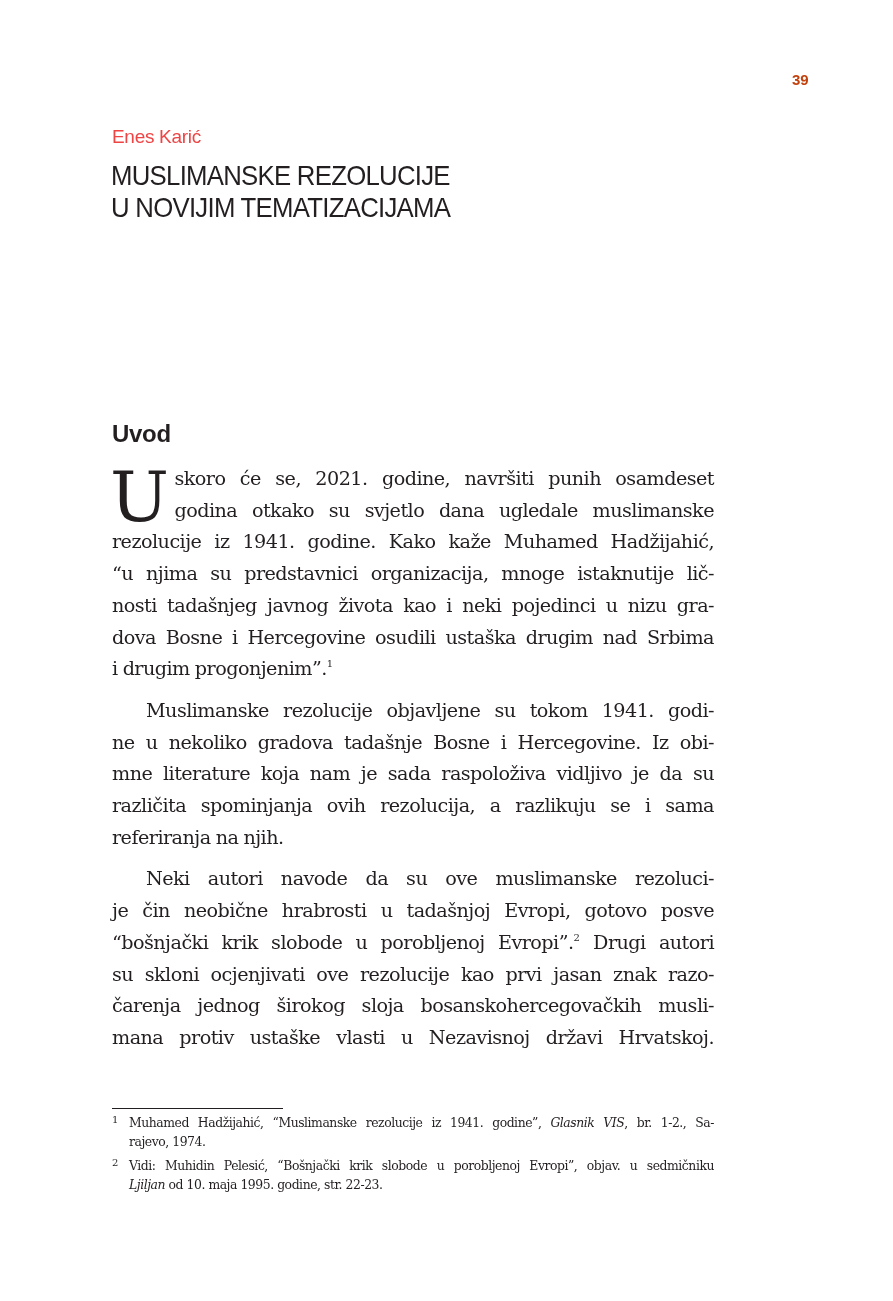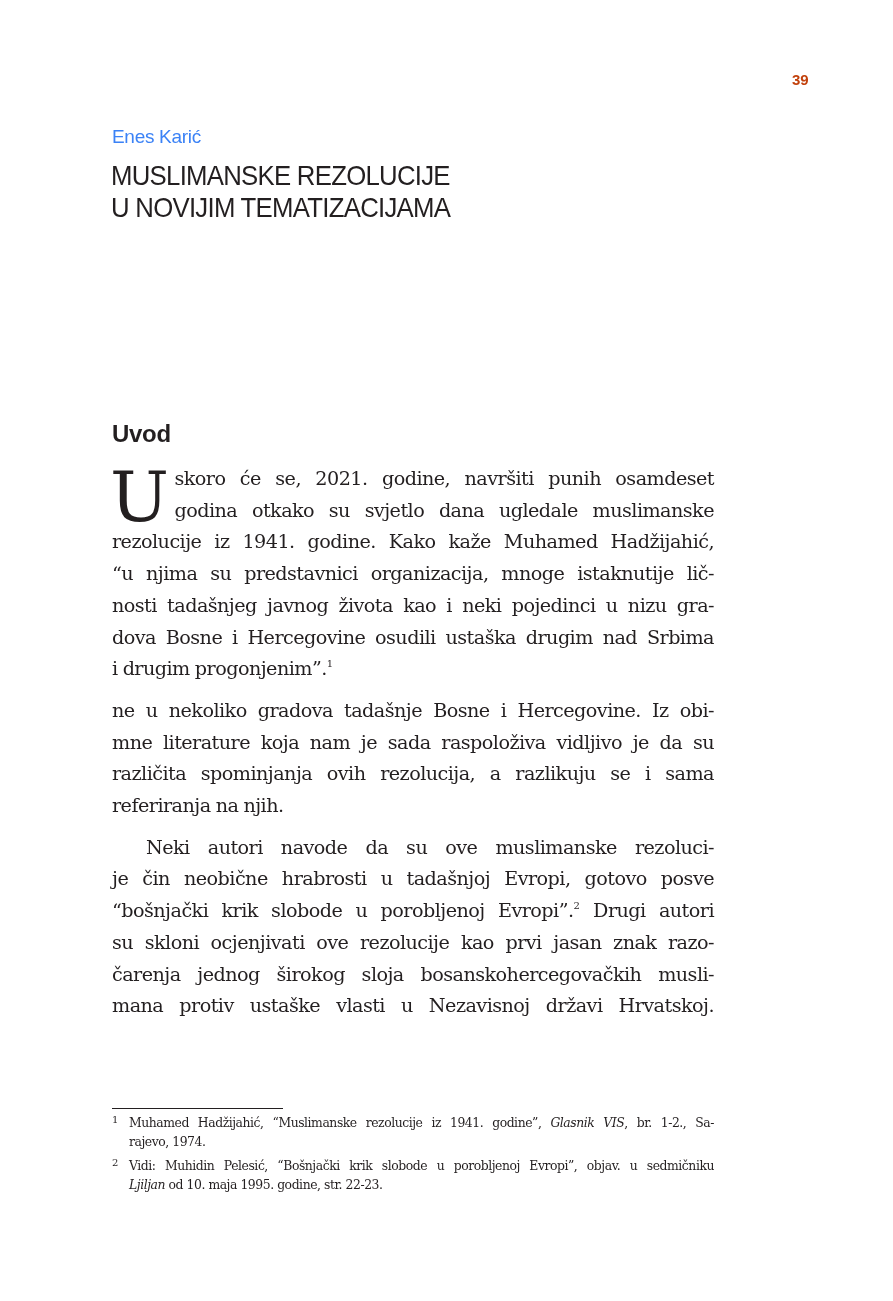--- a/index.html
+++ b/index.html
@@ -22,21 +22,21 @@
       font-weight: bold;
       font-size: 15px;
       color: #c2410c;
     }
     .author {
       position: absolute;
       top: 126px;
       left: 112px;
       font-family: "Liberation Sans", sans-serif;
       font-size: 19px;
-      color: #3b82f6;
+      color: #ef4444;
       letter-spacing: -0.3px;
     }
     .title {
       position: absolute;
       top: 160px;
       left: 111px;
       margin: 0;
       font-family: "Liberation Sans", sans-serif;
       font-weight: normal;
       font-size: 28px;
@@ -166,20 +166,21 @@
     <span class="line">skoro će se, 2021. godine, navršiti punih osamdeset</span>
     <span class="line">godina otkako su svjetlo dana ugledale muslimanske</span>
     <span class="line">rezolucije iz 1941. godine. Kako kaže Muhamed Hadžijahić,</span>
     <span class="line">“u njima su predstavnici organizacija, mnoge istaknutije lič-</span>
     <span class="line">nosti tadašnjeg javnog života kao i neki pojedinci u nizu gra-</span>
     <span class="line">dova Bosne i Hercegovine osudili ustaška drugim nad Srbima</span>
     <span class="line last"><span>i drugim progonjenim”.</span><sup class="fnref">1</sup></span>
   </div>
 
   <div class="para indent">
+    <span class="line">Muslimanske rezolucije objavljene su tokom 1941. godi-</span>
     <span class="line" style="text-indent:0">ne u nekoliko gradova tadašnje Bosne i Hercegovine. Iz obi-</span>
     <span class="line" style="text-indent:0">mne literature koja nam je sada raspoloživa vidljivo je da su</span>
     <span class="line" style="text-indent:0">različita spominjanja ovih rezolucija, a razlikuju se i sama</span>
     <span class="line last" style="text-indent:0">referiranja na njih.</span>
   </div>
 
   <div class="para indent">
     <span class="line">Neki autori navode da su ove muslimanske rezoluci-</span>
     <span class="line" style="text-indent:0">je čin neobične hrabrosti u tadašnjoj Evropi, gotovo posve</span>
     <span class="line" style="text-indent:0"><span>“bošnjački krik slobode u porobljenoj Evropi”.</span><sup class="fnref">2</sup><span> Drugi autori</span></span>

